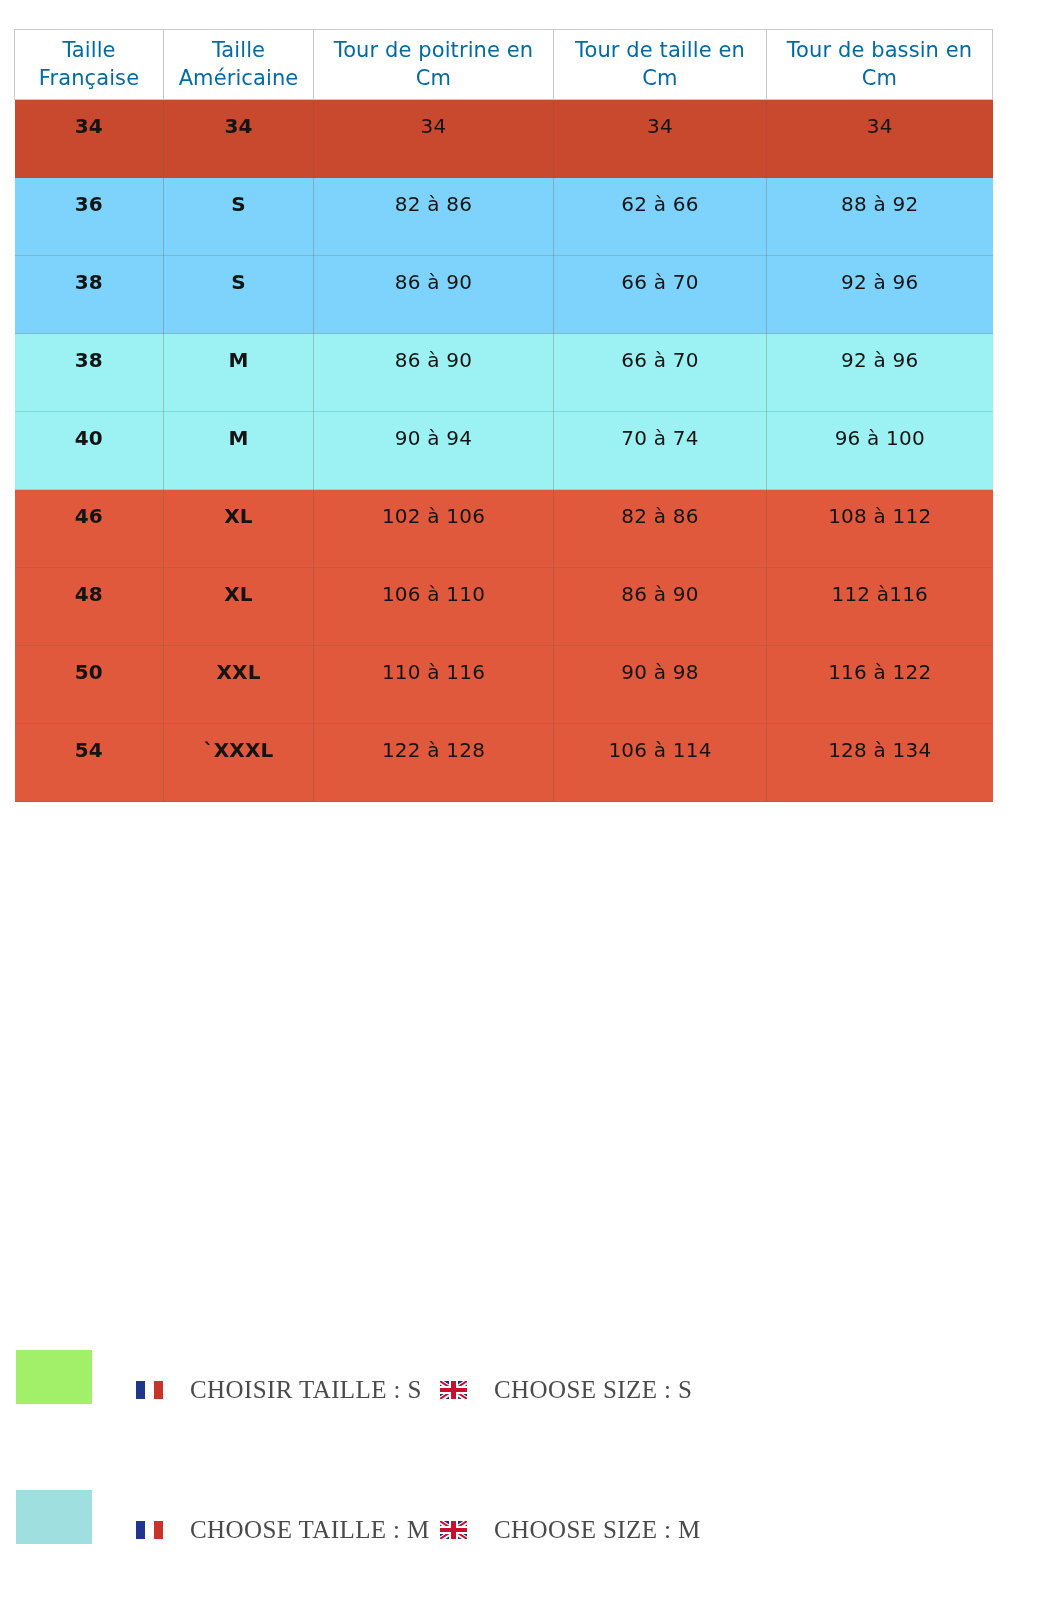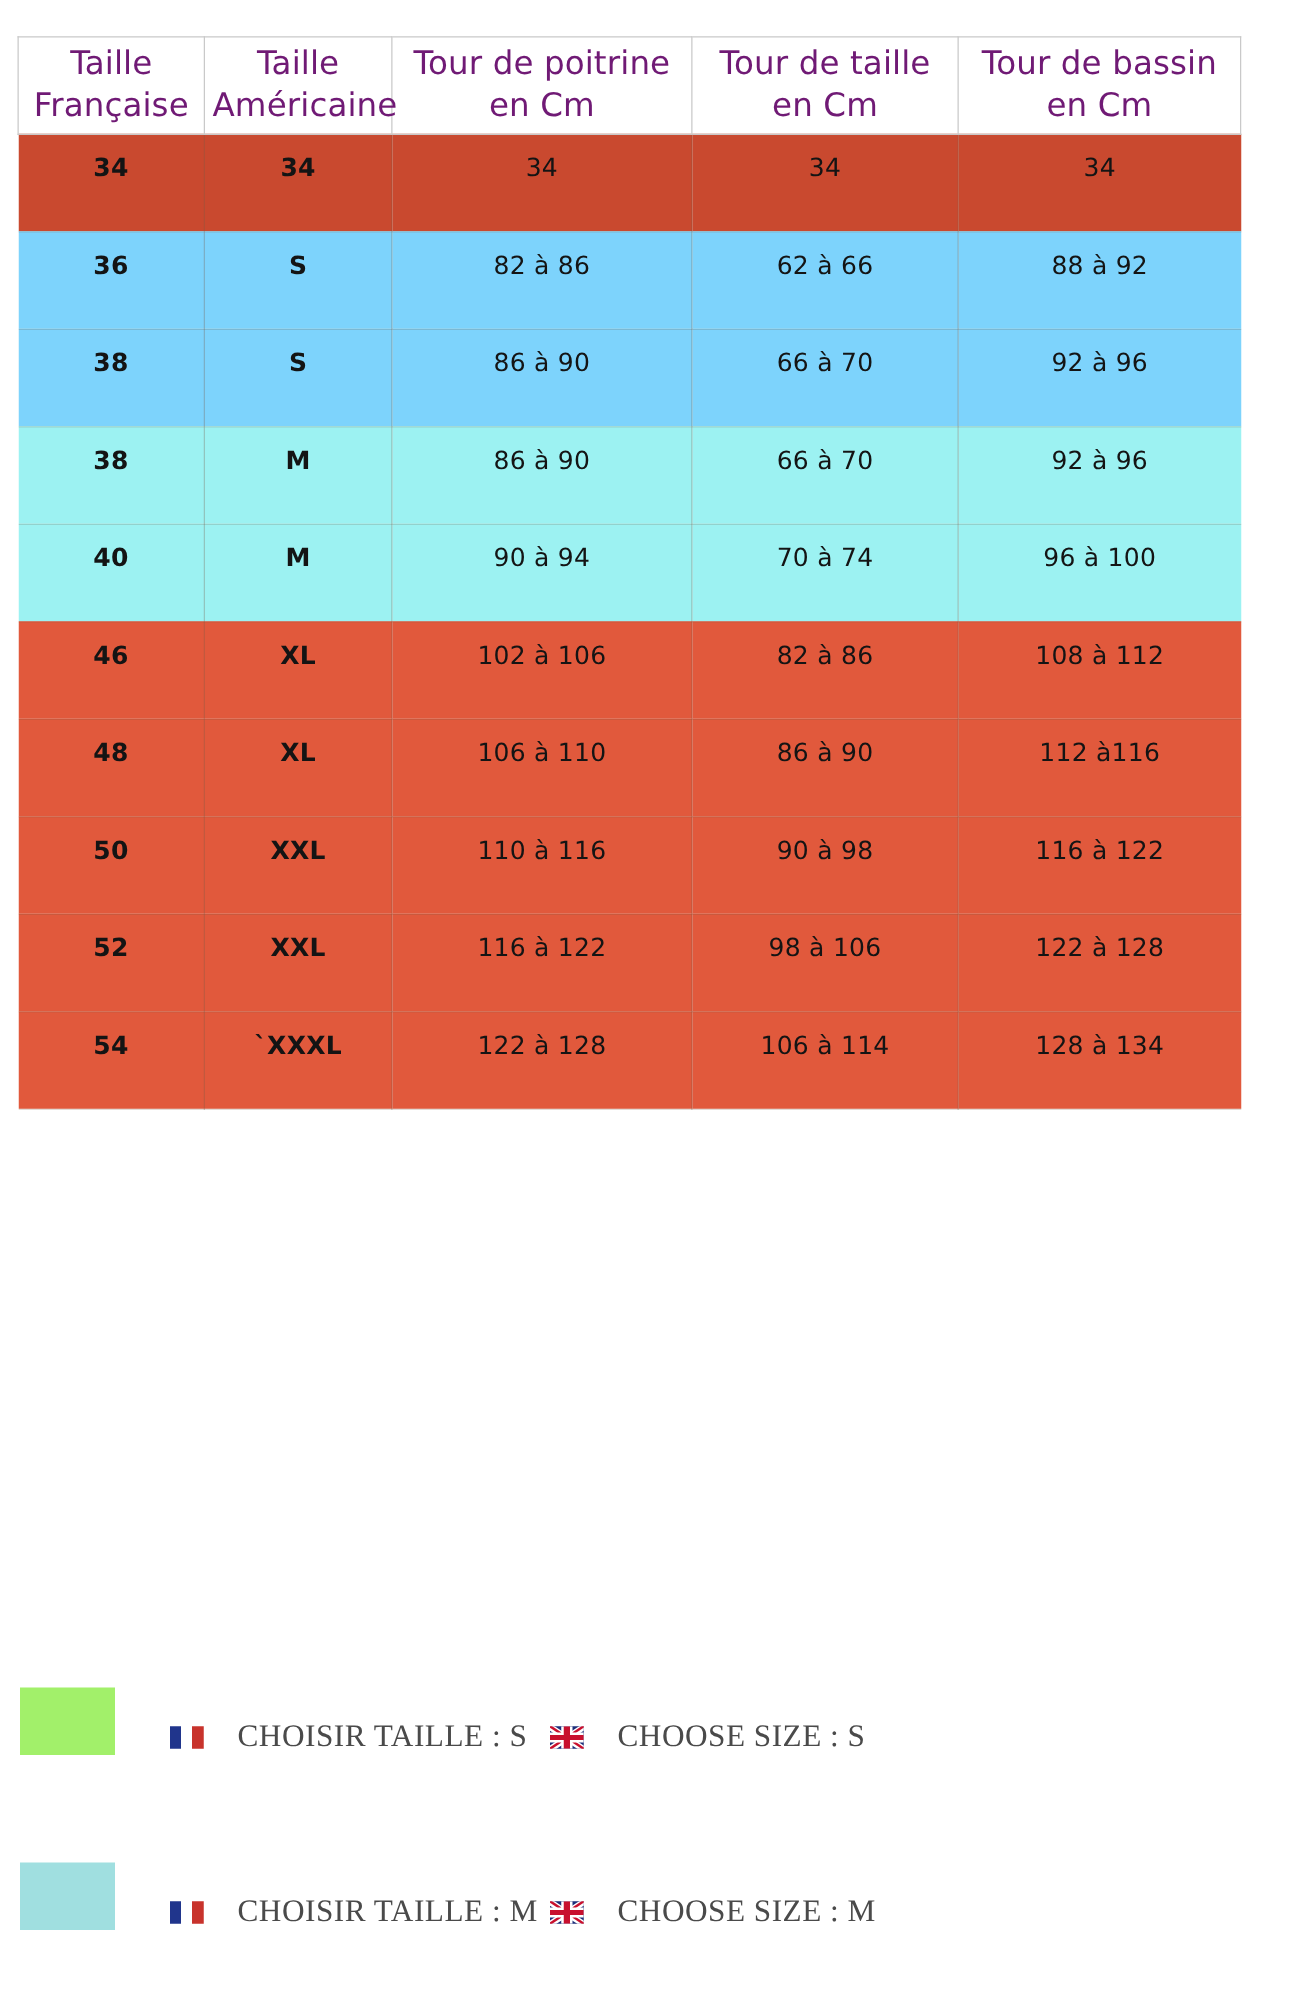--- a/index.html
+++ b/index.html
@@ -32,23 +32,23 @@
   #size-table col.c0 { width: 149px; }
   #size-table col.c1 { width: 150px; }
   #size-table col.c2 { width: 240px; }
   #size-table col.c3 { width: 213px; }
   #size-table col.c4 { width: 226px; }
 
   #size-table th {
     background: #ffffff;
     border: 1px solid #c9c9c9;
     font-family: "DejaVu Sans", sans-serif;
-    font-size: 26px;
+    font-size: 21px;
     font-weight: 400;
-    color: #701a75;
+    color: #0369a1;
     line-height: 1.32;
     text-align: center;
     vertical-align: middle;
     height: 70px;
     padding: 4px 6px;
     letter-spacing: 0.1px;
   }
 
   #size-table td {
     height: 78px;
@@ -235,27 +235,20 @@
           <td>112 à116</td>
         </tr>
         <tr class="band-red">
           <td class="k">50</td>
           <td class="k">XXL</td>
           <td>110 à 116</td>
           <td>90 à 98</td>
           <td>116 à 122</td>
         </tr>
         <tr class="band-red">
-          <td class="k">52</td>
-          <td class="k">XXL</td>
-          <td>116 à 122</td>
-          <td>98 à 106</td>
-          <td>122 à 128</td>
-        </tr>
-        <tr class="band-red">
           <td class="k">54</td>
           <td class="k">`XXXL</td>
           <td>122 à 128</td>
           <td>106 à 114</td>
           <td>128 à 134</td>
         </tr>
       </tbody>
   </table>
 
   <div class="legend-row" id="legend-row-s">
@@ -279,21 +272,21 @@
       </span>
       <span class="legend-text">CHOOSE SIZE : S</span>
     </div>
   </div>
 
   <div class="legend-row" id="legend-row-m">
     <div class="legend-swatch" id="legend-swatch-m"></div>
 
     <div class="legend-entry legend-fr">
       <span class="flag flag-fr"></span>
-      <span class="legend-text">CHOISIR TAILLE : M</span>
+      <span class="legend-text">CHOOSE TAILLE : M</span>
     </div>
 
     <div class="legend-entry legend-en">
       <span class="flag flag-uk">
         <i class="d1"></i>
           <i class="d2"></i>
           <i class="r1"></i>
           <i class="r2"></i>
         <i class="wv"></i>
           <i class="wh"></i>

